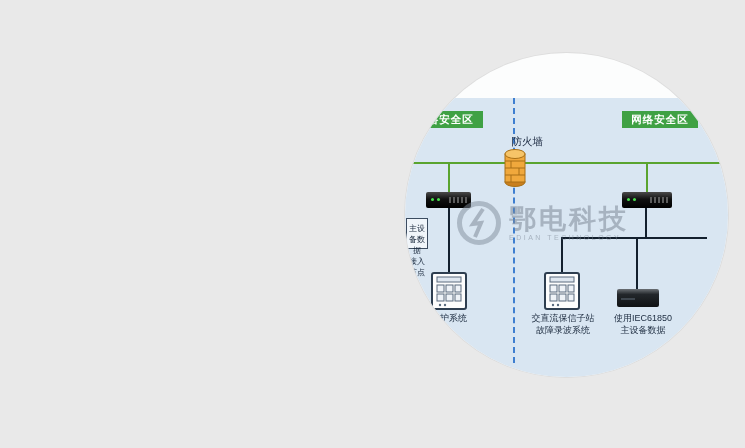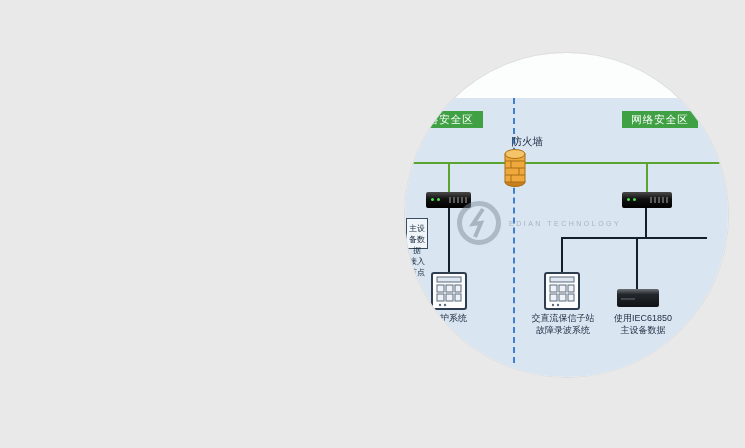--- a/index.html
+++ b/index.html
@@ -19,21 +19,21 @@
   .diagram-bg{position:absolute;left:0;top:45px;width:100%;height:279px;background:#d9e6f2;}
 
   .band{
     position:absolute;left:0;top:23px;width:100%;height:22px;background:#15796a;
     color:#fff;font-size:12px;font-weight:bold;letter-spacing:3px;
     text-align:center;line-height:22px;z-index:3;
   }
 
   .badge{
     position:absolute;top:58px;height:17px;background:#3fa144;color:#fff;
-    font-size:10.5px;font-weight:normal;line-height:17px;text-align:center;
+    font-size:10.5px;font-weight:bold;line-height:17px;text-align:center;
     letter-spacing:1px;z-index:2;
   }
   .badge.left{left:2px;width:76px;}
   .badge.right{left:217px;width:76px;}
 
   .fw-label{
     position:absolute;left:74px;top:82px;width:64px;text-align:right;
     font-size:10.5px;font-weight:normal;color:#16243c;z-index:3;
   }
 
@@ -210,18 +210,19 @@
       <span>主设备数据</span>
     </div>
 
     <div class="wm">
       <div class="wm-ring">
         <svg width="34" height="34" viewBox="0 0 34 34">
           <polyline points="21,3 11,18 19,17 13,31" fill="none" stroke="rgba(128,139,153,.55)" stroke-width="4"></polyline>
         </svg>
       </div>
       <div class="wm-text">
+        <div class="big">鄂电科技</div>
         <div class="small">EDIAN TECHNOLOGY</div>
       </div>
     </div>
 
   </div>
 </div>
 
 </body></html>

